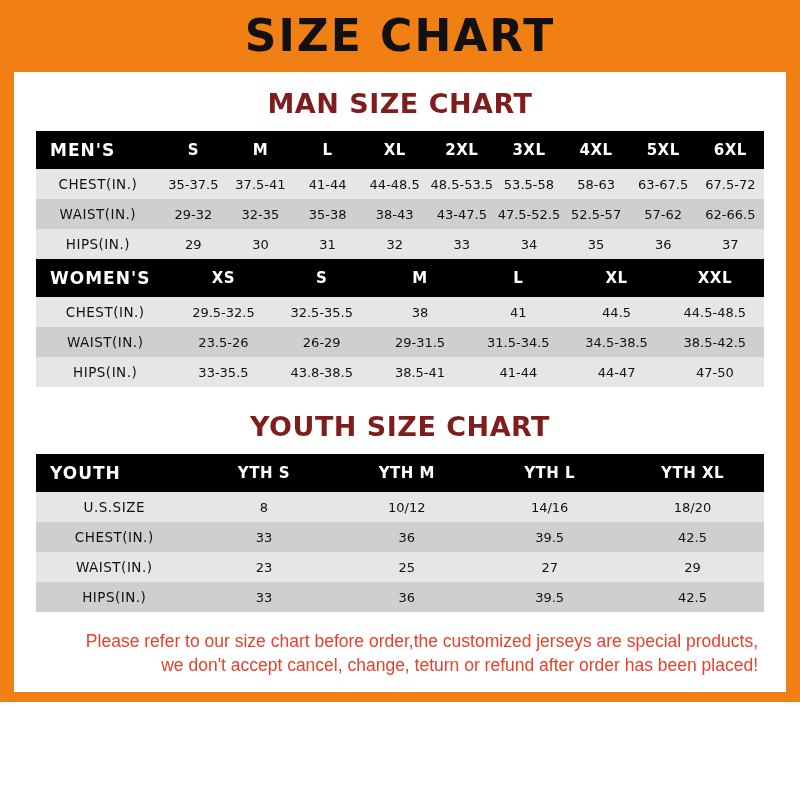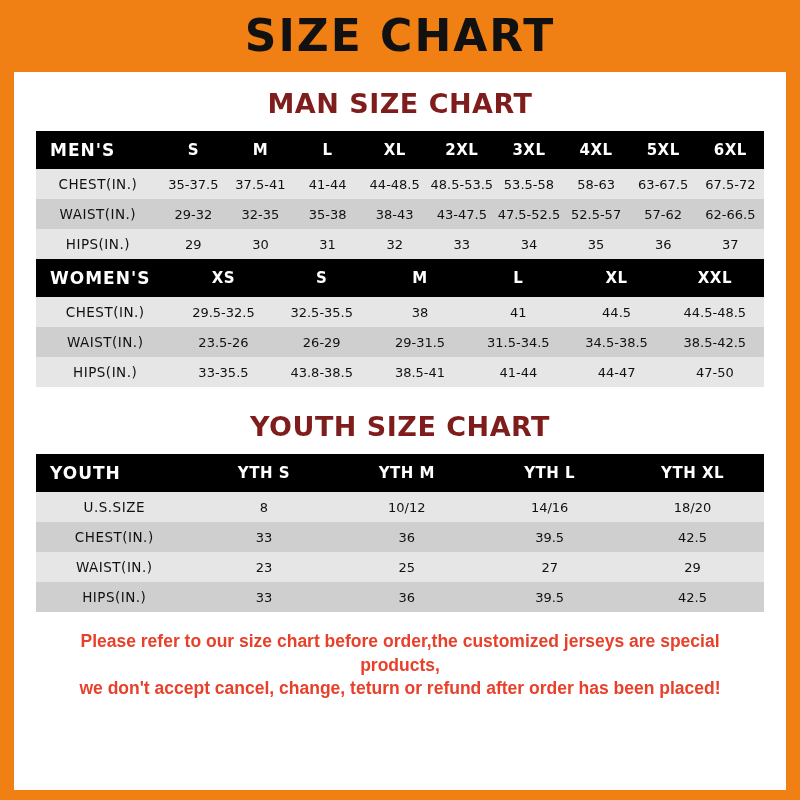--- a/index.html
+++ b/index.html
@@ -9,21 +9,21 @@
   body {
     width: 800px;
     height: 800px;
     background: #ffffff;
     font-family: "Liberation Sans", sans-serif;
     overflow: hidden;
   }
   .page {
     position: relative;
     width: 800px;
-    height: 800px;
+    height: 702px;
     box-sizing: border-box;
     border-left: 14px solid #f08013;
     border-right: 14px solid #f08013;
     background: #ffffff;
   }
   .header-band {
     background: #f08013;
     height: 72px;
     display: flex;
     align-items: center;
@@ -105,22 +105,21 @@
   .youth-table thead th { font-size: 16px; }
   .youth-table tbody td { font-size: 14px; padding: 10px 2px; }
   .youth-table tbody td.first-col { font-size: 14px; }
 
   .notice {
     margin: 18px 6px 0;
     color: #e8402a;
     font-family: "Liberation Sans", sans-serif;
     font-size: 17.5px;
     line-height: 1.35;
-    text-align: center;
-    font-weight: bold;
+    text-align: right;
   }
   .notice .line { display: block; }
   .bottom-band {
     position: absolute;
     left: -14px;
     right: -14px;
     bottom: 0;
     height: 10px;
     background: #f08013;
   }

